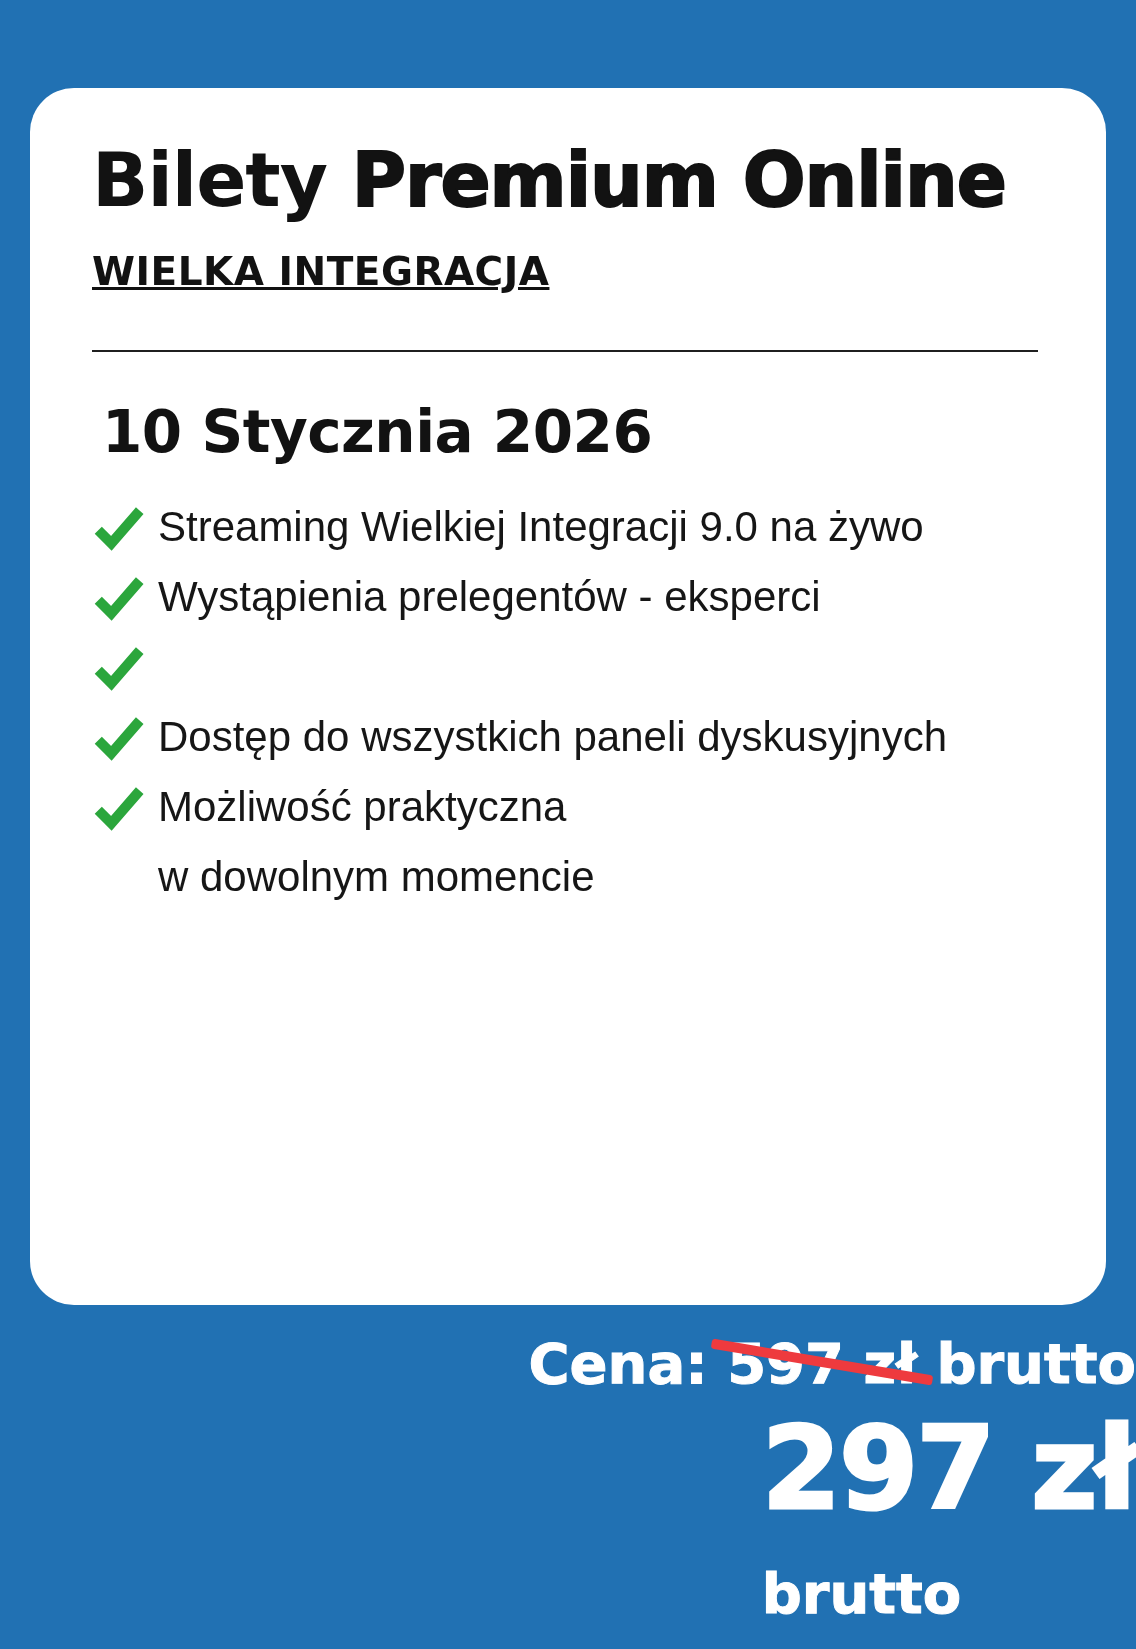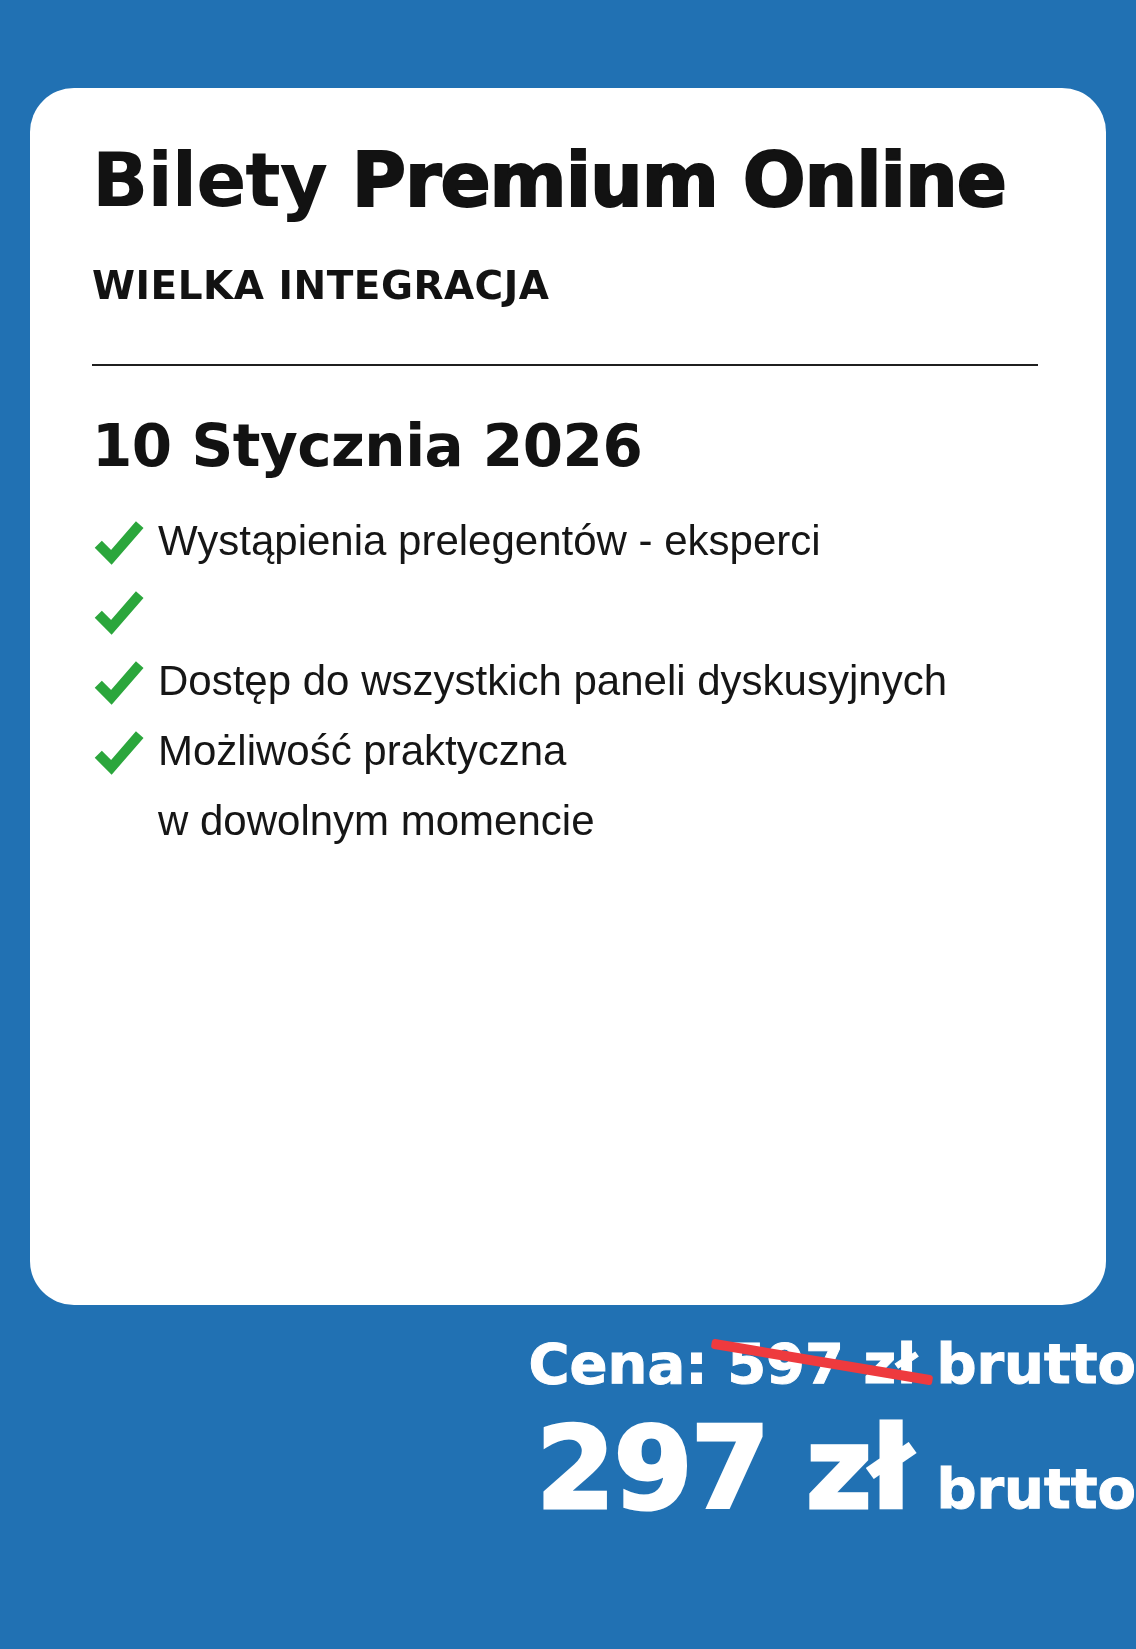--- a/index.html
+++ b/index.html
@@ -31,36 +31,38 @@
     line-height:1.15;
     font-weight:800;
     letter-spacing:-1px;
     white-space:nowrap;
   }
   .title .heavy{
     font-weight:900;
     -webkit-text-stroke:2px currentColor;
   }
   .subtitle{
-    margin-top:40px;
+    margin-top:26px;
     font-size:39px;
     font-weight:800;
     letter-spacing:0.5px;
+    text-decoration:underline;
   }
   .divider{
     margin-top:56px;
     border:none;
     border-top:2px solid #1f1f1f;
     width:946px;
   }
   .date-heading{
     margin-top:46px;
     font-size:58px;
     font-weight:800;
     letter-spacing:-0.5px;
+    margin-left:10px;
   }
   .feature-list{
     list-style:none;
     margin-top:26px;
     font-family:"Liberation Sans","DejaVu Sans",sans-serif;
   }
   .feature-line{
     display:flex;
     align-items:center;
     height:70px;
@@ -103,20 +105,21 @@
     background:var(--strike);
     border-radius:3px;
     transform:rotate(9.5deg);
   }
   .new-line{
     margin-top:6px;
     display:flex;
     align-items:baseline;
     gap:26px;
     white-space:nowrap;
+    flex-direction:column;
   }
   .new-price{
     font-size:114px;
     font-weight:900;
     letter-spacing:-2px;
     -webkit-text-stroke:3px currentColor;
   }
   .new-suffix{
     font-size:56px;
     font-weight:800;
@@ -125,20 +128,28 @@
 </style>
 </head>
 <body>
 
 <div class="card">
   <h1 class="title"><span>Bilety</span>&nbsp;<span class="heavy">Premium Online</span></h1>
   <div class="subtitle">WIELKA INTEGRACJA</div>
   <hr class="divider">
   <h2 class="date-heading">10 Stycznia 2026</h2>
   <ul class="feature-list">
+      <li class="feature-line first">
+        <span class="check-wrap">
+          <svg width="54" height="48" viewBox="0 0 24 22">
+            <path d="M2.5 12.5 L8.5 18.5 L21.5 3.5" fill="none" stroke="#2ba63c" stroke-width="4.6" stroke-linecap="butt" stroke-linejoin="miter"></path>
+          </svg>
+        </span>
+        <span>Streaming Wielkiej Integracji 9.0 na żywo</span>
+      </li>
       <li class="feature-line first">
         <span class="check-wrap">
           <svg width="54" height="48" viewBox="0 0 24 22">
             <path d="M2.5 12.5 L8.5 18.5 L21.5 3.5" fill="none" stroke="#2ba63c" stroke-width="4.6" stroke-linecap="butt" stroke-linejoin="miter"></path>
           </svg>
         </span>
         <span>Wystąpienia prelegentów - eksperci</span>
       </li>
       <li class="feature-line first">
         <span class="check-wrap">

